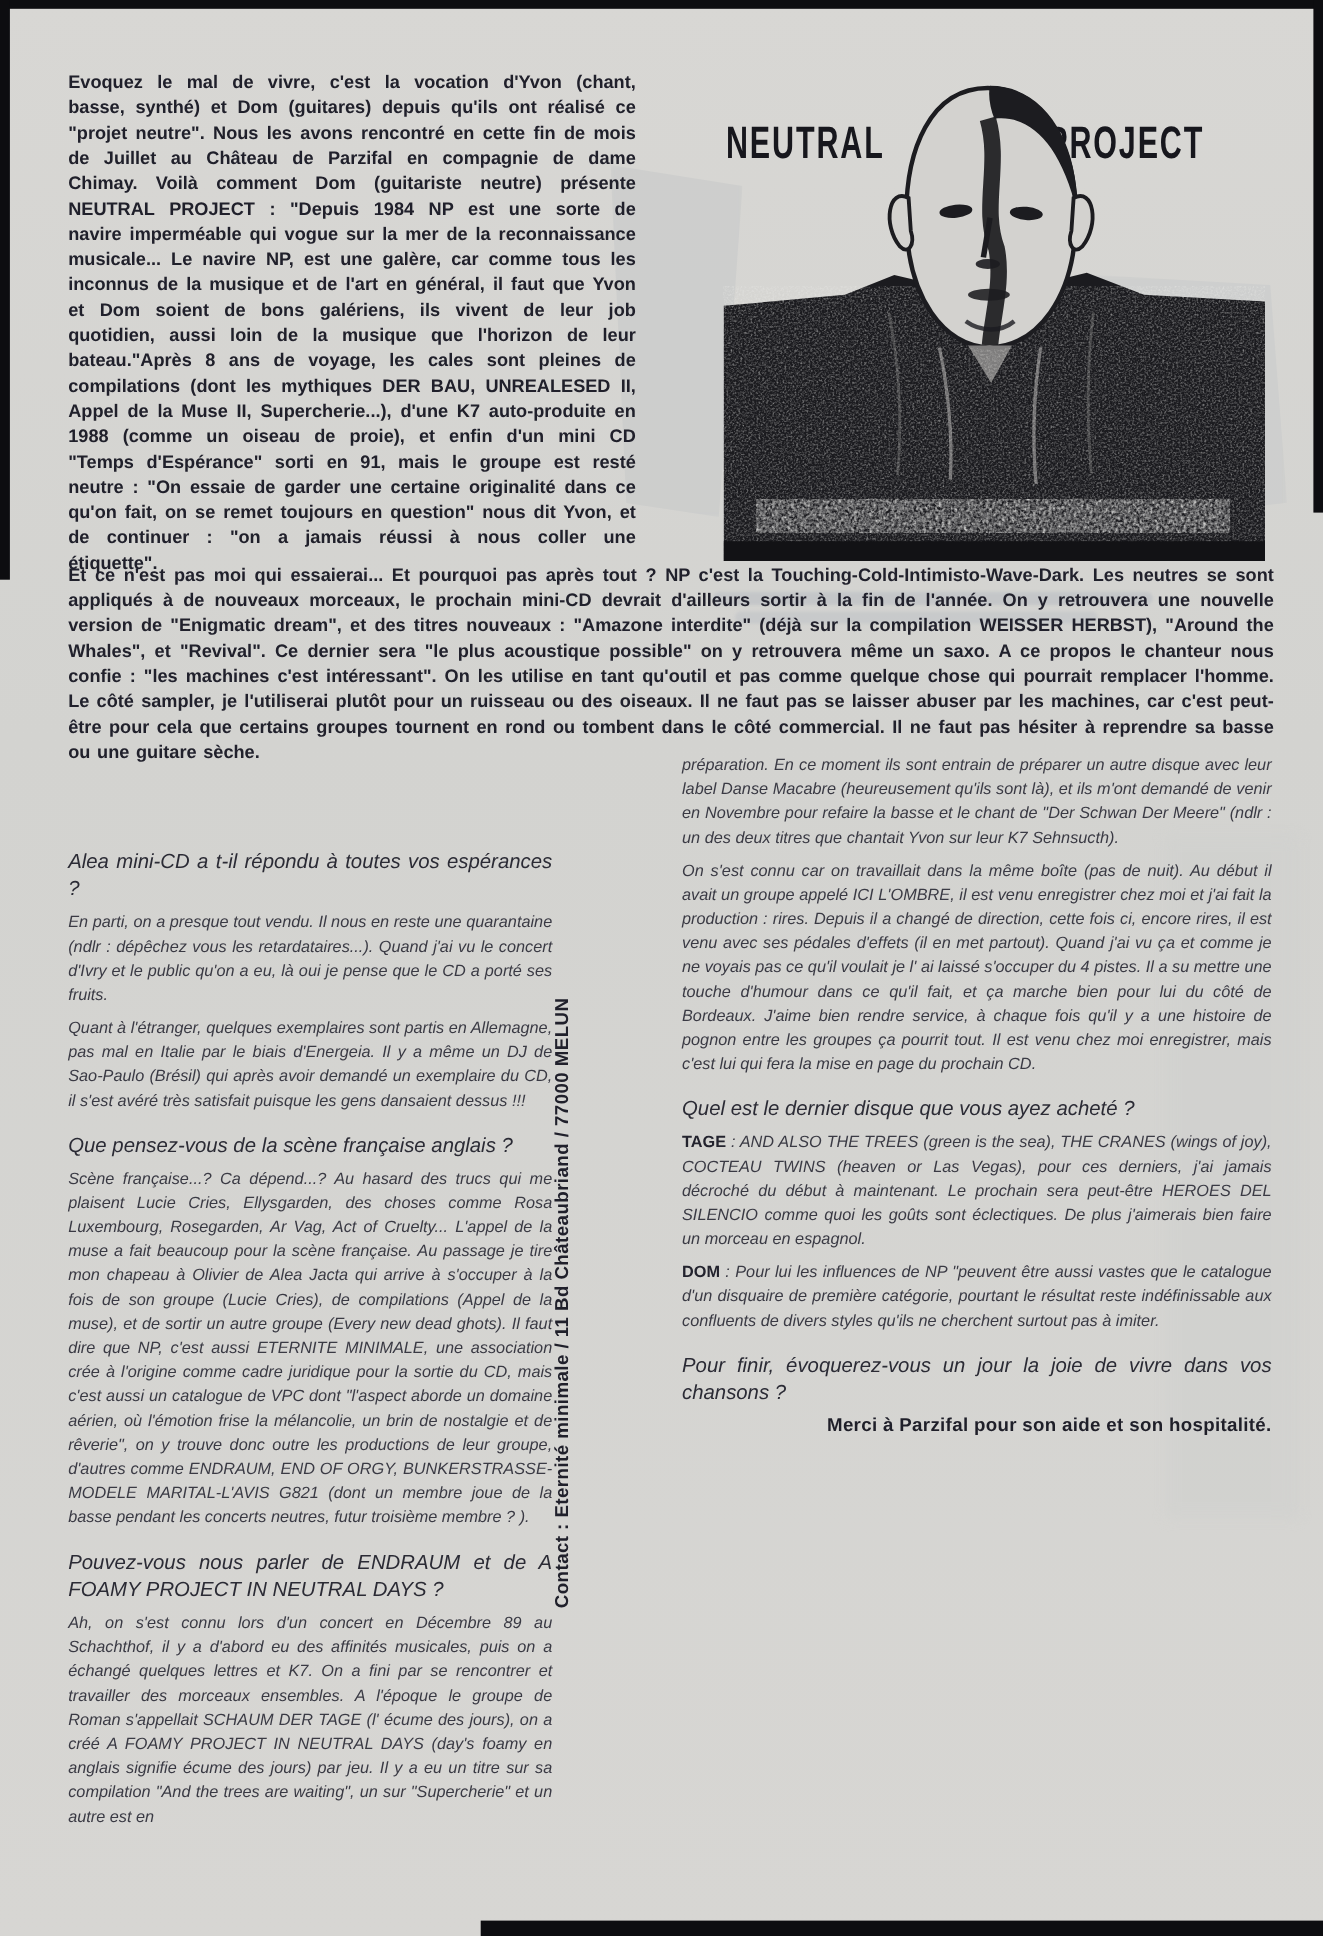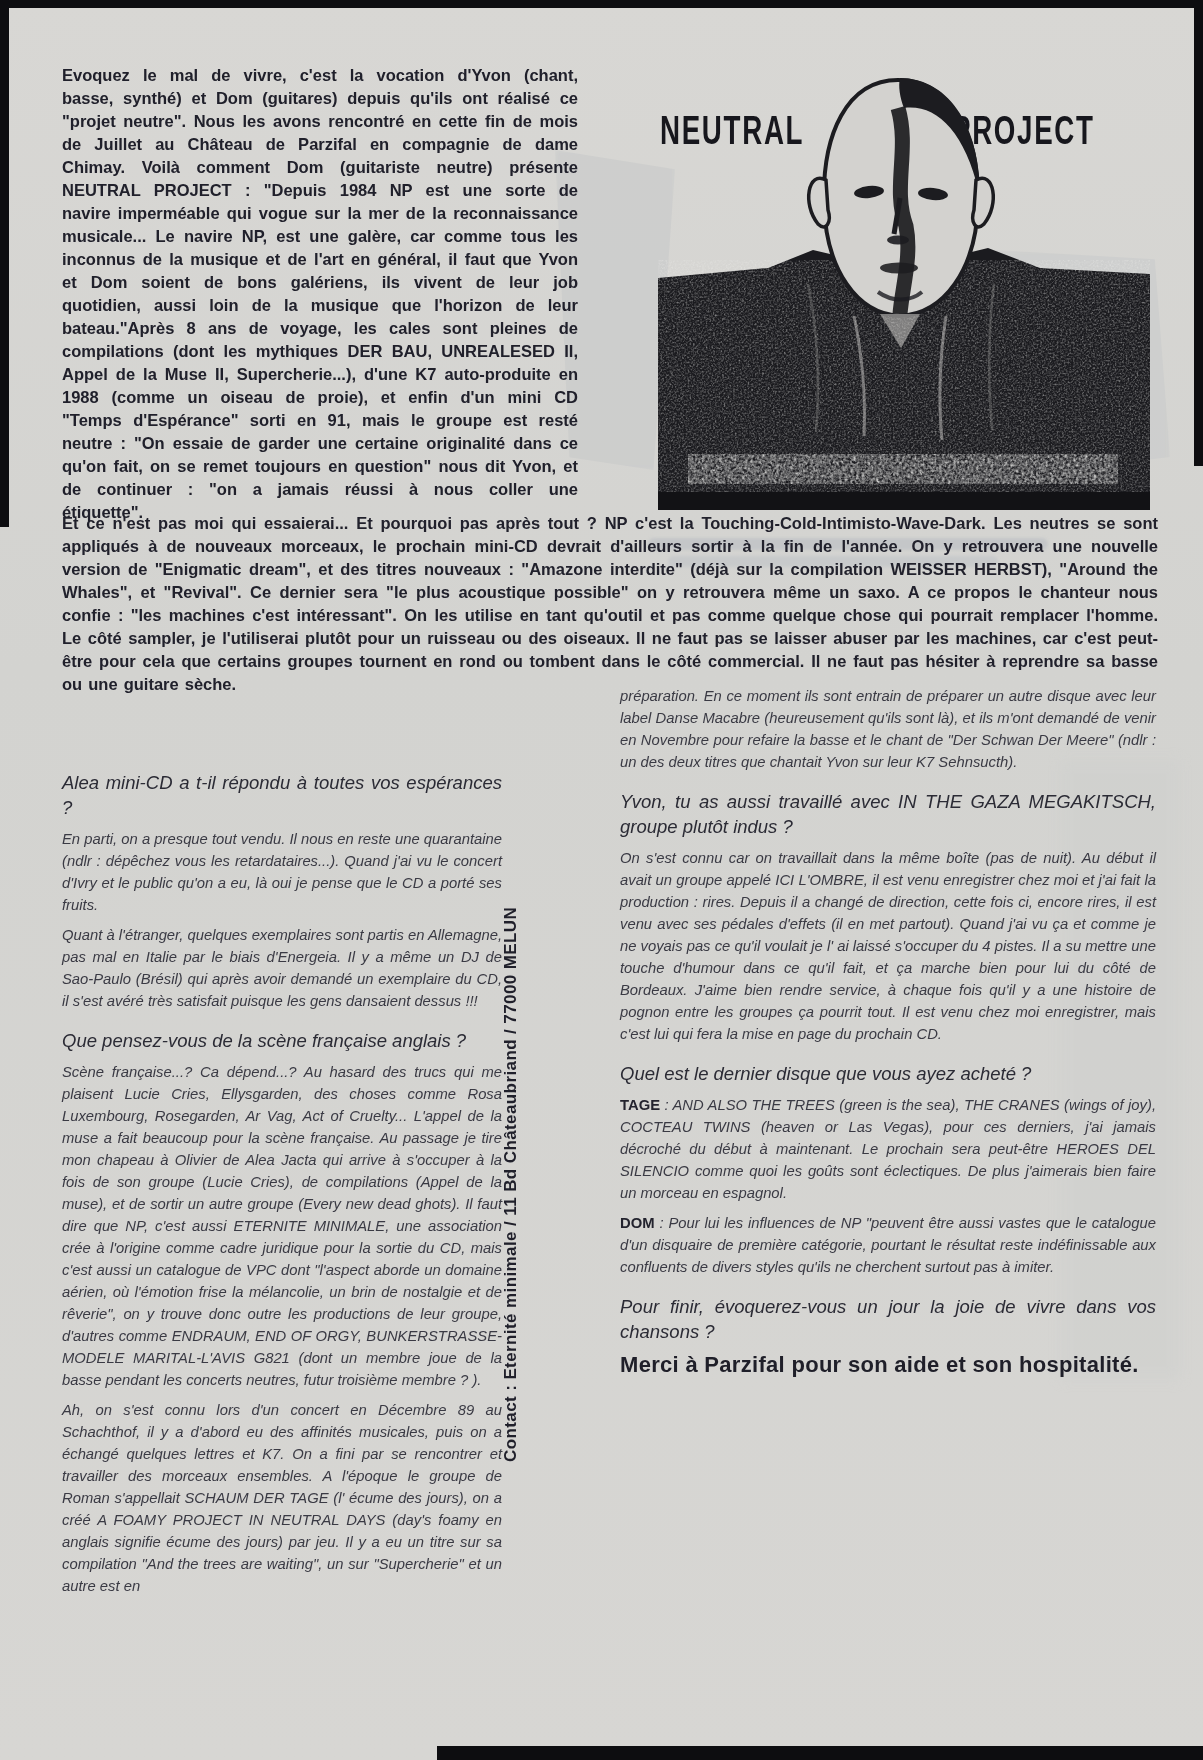--- a/index.html
+++ b/index.html
@@ -60,22 +60,22 @@
   }
   .q:first-child{margin-top:0;}
   .a{
     font-style:italic;font-size:14.8px;line-height:22px;
     color:#3a3a44;text-align:justify;margin:6px 0 12px;
   }
   .a + .a{margin-top:-4px;}
   .speaker{font-style:normal;font-weight:bold;color:#23232e;}
 
   .closing{
-    font-weight:bold;font-size:22px;color:#1f1f29;
-    margin-top:0;text-align:left;letter-spacing:.3px;
+    font-weight:bold;font-size:17px;color:#1f1f29;
+    margin-top:0;text-align:right;letter-spacing:.3px;
   }
 
   
   .contact-vertical{
     position:absolute;left:501px;top:1462px;width:618px;
     transform:rotate(-90deg);transform-origin:0 0;
     font-weight:bold;font-size:17px;color:#20202b;
     letter-spacing:.4px;white-space:nowrap;
   }
 </style>
@@ -147,27 +147,27 @@
   <div class="contact-vertical">Contact : Eternité minimale / 11 Bd Châteaubriand / 77000 MELUN</div>
 
   <div class="col col-left">
     <p class="q">Alea mini-CD a t-il répondu à toutes vos espérances ?</p>
     <p class="a">En parti, on a presque tout vendu. Il nous en reste une quarantaine (ndlr : dépêchez vous les retardataires...). Quand j'ai vu le concert d'Ivry et le public qu'on a eu, là oui je pense que le CD a porté ses fruits.</p>
     <p class="a">Quant à l'étranger, quelques exemplaires sont partis en Allemagne, pas mal en Italie par le biais d'Energeia. Il y a même un DJ de Sao-Paulo (Brésil) qui après avoir demandé un exemplaire du CD, il s'est avéré très satisfait puisque les gens dansaient dessus !!!</p>
 
     <p class="q">Que pensez-vous de la scène française anglais ?</p>
     <p class="a">Scène française...? Ca dépend...? Au hasard des trucs qui me plaisent Lucie Cries, Ellysgarden, des choses comme Rosa Luxembourg, Rosegarden, Ar Vag, Act of Cruelty... L'appel de la muse a fait beaucoup pour la scène française. Au passage je tire mon chapeau à Olivier de Alea Jacta qui arrive à s'occuper à la fois de son groupe (Lucie Cries), de compilations (Appel de la muse), et de sortir un autre groupe (Every new dead ghots). Il faut dire que NP, c'est aussi ETERNITE MINIMALE, une association crée à l'origine comme cadre juridique pour la sortie du CD, mais c'est aussi un catalogue de VPC dont "l'aspect aborde un domaine aérien, où l'émotion frise la mélancolie, un brin de nostalgie et de rêverie", on y trouve donc outre les productions de leur groupe, d'autres comme ENDRAUM, END OF ORGY, BUNKERSTRASSE-MODELE MARITAL-L'AVIS G821 (dont un membre joue de la basse pendant les concerts neutres, futur troisième membre ? ).</p>
 
+    <p class="q">Pouvez-vous nous parler de ENDRAUM et de A FOAMY PROJECT IN NEUTRAL DAYS ?</p>
     <p class="a">Ah, on s'est connu lors d'un concert en Décembre 89 au Schachthof, il y a d'abord eu des affinités musicales, puis on a échangé quelques lettres et K7. On a fini par se rencontrer et travailler des morceaux ensembles. A l'époque le groupe de Roman s'appellait SCHAUM DER TAGE (l' écume des jours), on a créé A FOAMY PROJECT IN NEUTRAL DAYS (day's foamy en anglais signifie écume des jours) par jeu. Il y a eu un titre sur sa compilation "And the trees are waiting", un sur "Supercherie" et un autre est en</p>
   </div>
 
   <div class="col col-right">
     <p class="a">préparation. En ce moment ils sont entrain de préparer un autre disque avec leur label Danse Macabre (heureusement qu'ils sont là), et ils m'ont demandé de venir en Novembre pour refaire la basse et le chant de "Der Schwan Der Meere" (ndlr : un des deux titres que chantait Yvon sur leur K7 Sehnsucth).</p>
 
-    <p class="q">Yvon, tu as aussi travaillé avec IN THE GAZA MEGAKITSCH, groupe plutôt indus ?</p>
     <p class="a">On s'est connu car on travaillait dans la même boîte (pas de nuit). Au début il avait un groupe appelé ICI L'OMBRE, il est venu enregistrer chez moi et j'ai fait la production : rires. Depuis il a changé de direction, cette fois ci, encore rires, il est venu avec ses pédales d'effets (il en met partout). Quand j'ai vu ça et comme je ne voyais pas ce qu'il voulait je l' ai laissé s'occuper du 4 pistes. Il a su mettre une touche d'humour dans ce qu'il fait, et ça marche bien pour lui du côté de Bordeaux. J'aime bien rendre service, à chaque fois qu'il y a une histoire de pognon entre les groupes ça pourrit tout. Il est venu chez moi enregistrer, mais c'est lui qui fera la mise en page du prochain CD.</p>
 
     <p class="q">Quel est le dernier disque que vous ayez acheté ?</p>
     <p class="a"><span class="speaker">TAGE</span><span> : AND ALSO THE TREES (green is the sea), THE CRANES (wings of joy), COCTEAU TWINS (heaven or Las Vegas), pour ces derniers, j'ai jamais décroché du début à maintenant. Le prochain sera peut-être HEROES DEL SILENCIO comme quoi les goûts sont éclectiques. De plus j'aimerais bien faire un morceau en espagnol.</span></p>
     <p class="a"><span class="speaker">DOM</span><span> : Pour lui les influences de NP "peuvent être aussi vastes que le catalogue d'un disquaire de première catégorie, pourtant le résultat reste indéfinissable aux confluents de divers styles qu'ils ne cherchent surtout pas à imiter.</span></p>
 
     <p class="q">Pour finir, évoquerez-vous un jour la joie de vivre dans vos chansons ?</p>
 
     <p class="closing">Merci à Parzifal pour son aide et son hospitalité.</p>
   </div>

